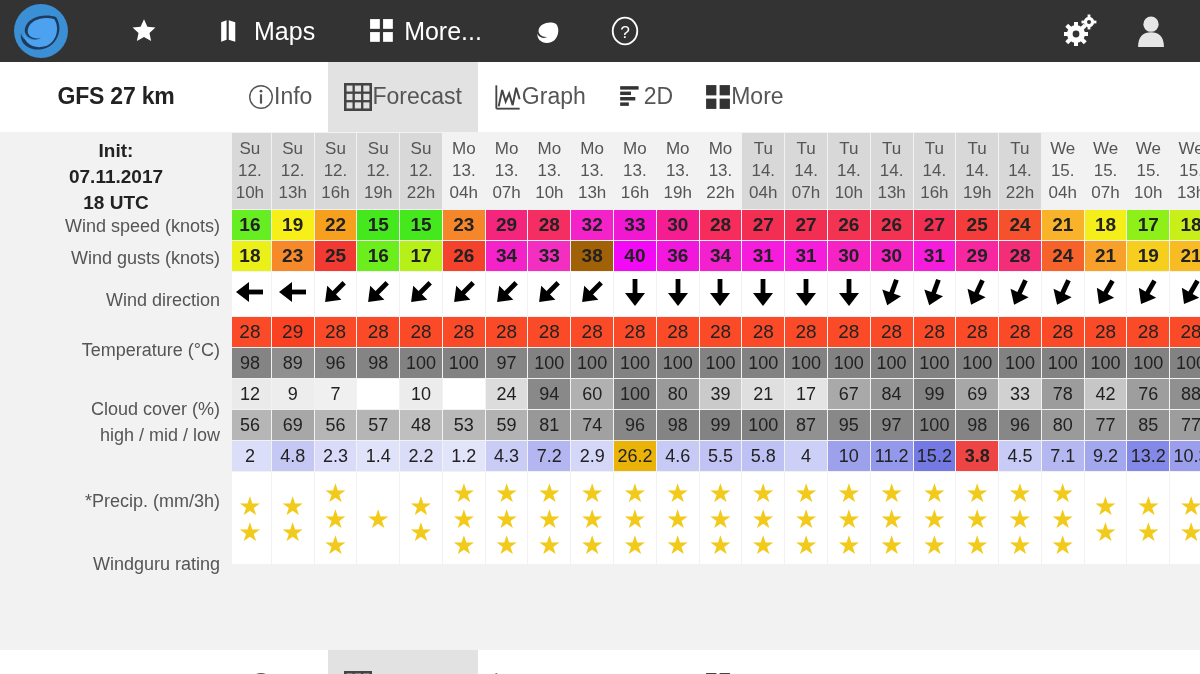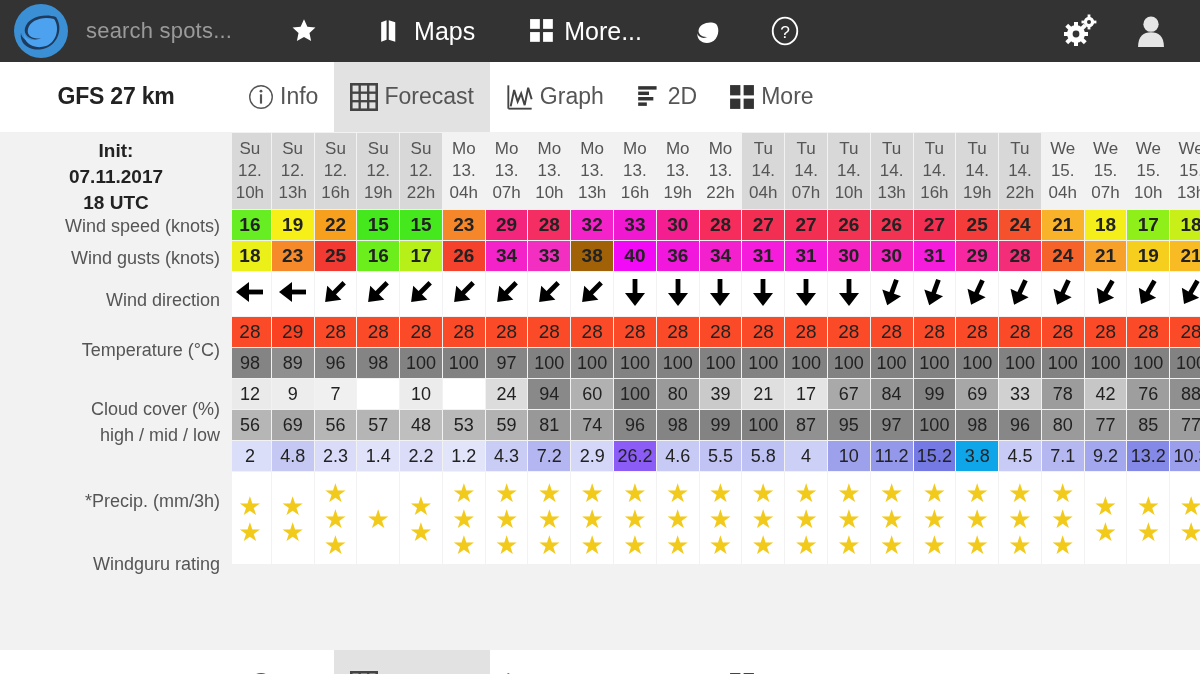--- a/index.html
+++ b/index.html
@@ -39,21 +39,21 @@
   
   .model-bar{
     height:70px; display:flex; align-items:center; background:#ffffff;
     border-bottom:1px solid #ffffff;
   }
   .model-name{
     width:232px; text-align:center; font-weight:bold; font-size:23px; color:#222;
     letter-spacing:-.2px;
   }
   .tab{
-    display:flex; align-items:center; gap:6px; height:70px; padding:16px 16px;
+    display:flex; align-items:center; gap:0; height:70px; padding:16px 16px;
     font-size:23px; color:#555; white-space:nowrap;
   }
   .tab.active{ background:#e2e2e2; }
 
   
   #forecast-wrap{ display:flex; background:#f2f2f2; }
   #label-col{
     width:232px; flex:0 0 232px; background:#f2f2f2; padding-top:0;
   }
   .init-block{
@@ -98,21 +98,20 @@
 <div id="topbar">
 
   <div id="logo">
     <svg width="62" height="56" viewBox="0 0 62 56">
       <circle cx="31" cy="28" r="27" fill="#3b8fd4"></circle>
       <path d="M46 14 C34 10 18 14 15 25 C13 33 22 38 30 36 C22 41 12 38 11 30 C9 42 22 50 36 45 C49 40 53 24 46 14 Z" fill="#1e3a5c"></path>
       <path d="M44 16 C33 13 20 17 18 26 C16 33 24 37 31 35 C24 39 15 37 14 30 C13 40 24 47 36 43 C47 39 50 24 44 16 Z" fill="#4da2ef"></path>
     </svg>
   </div>
 
-  <div id="search-box">search spots...</div>
 
   <div class="nav-item" id="nav-star">
     <span class="ico">
       <svg width="28" height="28" viewBox="0 0 24 24">
           <path fill="#fff" d="M12 2l2.9 6.3 6.9.8-5.1 4.7 1.4 6.8L12 17.2 5.9 20.6l1.4-6.8L2.2 9.1l6.9-.8z"></path>
         </svg>
     </span>
     <span></span>
   </div>
 
@@ -690,29 +689,29 @@
         <tr class="prec" id="row-prec">
             <td style="background: rgb(219, 222, 249);">2</td>
             <td style="background: rgb(198, 200, 244);">4.8</td>
             <td style="background: rgb(217, 219, 248);">2.3</td>
             <td style="background: rgb(224, 226, 250);">1.4</td>
             <td style="background: rgb(218, 220, 248);">2.2</td>
             <td style="background: rgb(226, 228, 250);">1.2</td>
             <td style="background: rgb(201, 204, 245);">4.3</td>
             <td style="background: rgb(179, 182, 240);">7.2</td>
             <td style="background: rgb(212, 215, 247);">2.9</td>
-            <td style="background: #8b5cf6; text-align: center;">26.2</td>
+            <td style="background: #eab308; text-align: center;">26.2</td>
             <td style="background: rgb(199, 202, 245);">4.6</td>
             <td style="background: rgb(192, 195, 243);">5.5</td>
             <td style="background: rgb(190, 193, 243);">5.8</td>
             <td style="background: rgb(204, 207, 246);">4</td>
             <td style="background: rgb(157, 161, 236);">10</td>
             <td style="background: rgb(148, 152, 234);">11.2</td>
             <td style="background: rgb(116, 121, 227);">15.2</td>
-            <td style="background: #0ea5e9;">3.8</td>
+            <td style="background: #ef4444; font-weight: bold;">3.8</td>
             <td style="background: rgb(200, 203, 245);">4.5</td>
             <td style="background: rgb(180, 183, 240);">7.1</td>
             <td style="background: rgb(163, 167, 237);">9.2</td>
             <td style="background: rgb(132, 136, 231);">13.2</td>
             <td style="background: rgb(155, 158, 235);">10.3</td>
           </tr>
         <tr class="rate" id="row-rate">
             <td>
               <div class="stars">
                 <span class="star" style="color:#f2ca1b">★</span>

